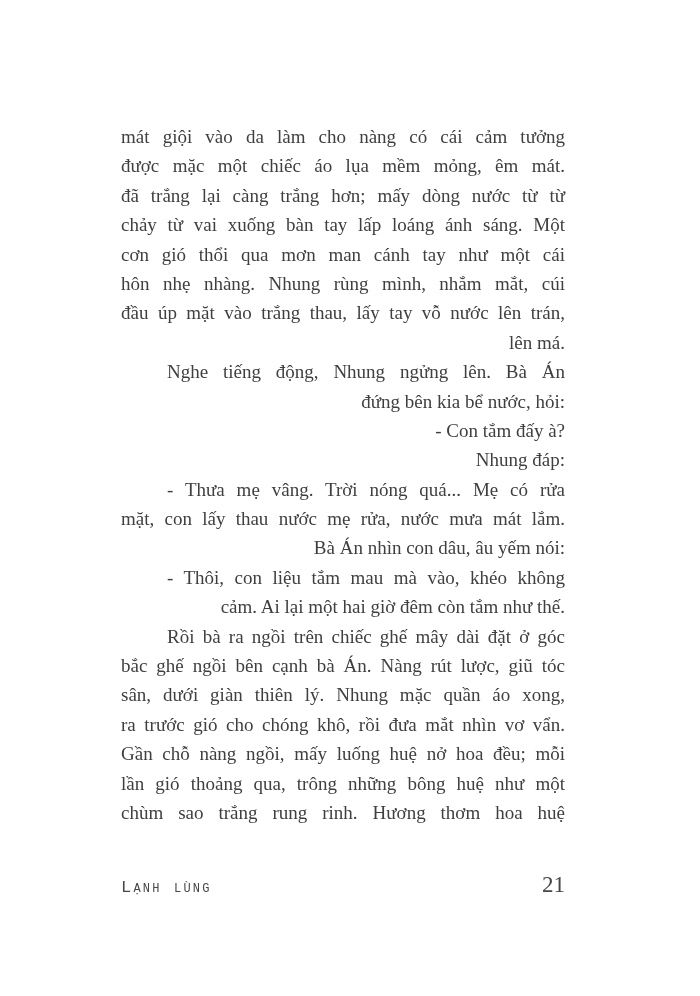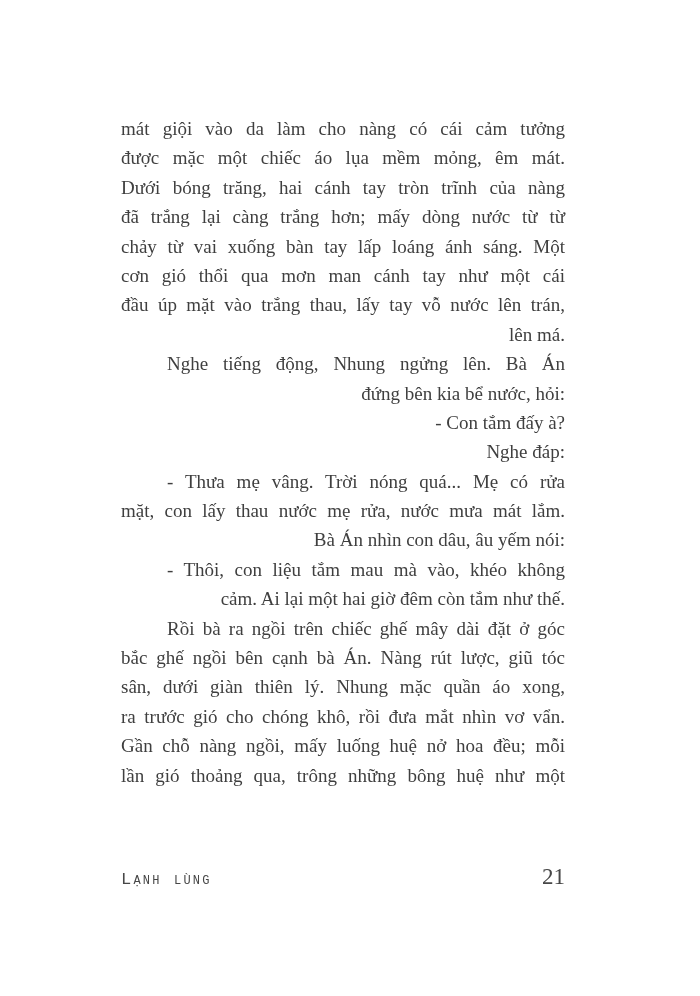--- a/index.html
+++ b/index.html
@@ -11,20 +11,21 @@
   body{
     background:var(--bg);
     font-family:"Liberation Serif","DejaVu Serif",serif;
     color:var(--text-color);
     position:relative;
     overflow:hidden;
   }
   .page{
     position:absolute;
     inset:0;
+    margin-top:8px;
   }
   .text-block{
     position:absolute;
     left:121px;
     top:114px;
     width:444px;
   }
   .line{
     font-size:19px;
     line-height:29.4px;
@@ -63,41 +64,42 @@
   }
 </style>
 </head>
 <body>
 
 <main class="page">
 
   <section class="text-block" id="text-block">
       <div class="line justify">mát giội vào da làm cho nàng có cái cảm tưởng</div>
       <div class="line justify">được mặc một chiếc áo lụa mềm mỏng, êm mát.</div>
-      <div class="line justify">Dưới bóng trăng, hai cánh tay tròn trĩnh của nàng</div>
       <div class="line justify">đã trắng lại càng trắng hơn; mấy dòng nước từ từ</div>
       <div class="line justify">chảy từ vai xuống bàn tay lấp loáng ánh sáng. Một</div>
       <div class="line justify">cơn gió thổi qua mơn man cánh tay như một cái</div>
+      <div class="line justify">hôn nhẹ nhàng. Nhung rùng mình, nhắm mắt, cúi</div>
       <div class="line justify">đầu úp mặt vào trắng thau, lấy tay vỗ nước lên trán,</div>
       <div class="line">lên má.</div>
       <div class="line indent justify">Nghe tiếng động, Nhung ngửng lên. Bà Án</div>
       <div class="line">đứng bên kia bể nước, hỏi:</div>
       <div class="line indent">- Con tắm đấy à?</div>
-      <div class="line indent">Nghe đáp:</div>
+      <div class="line indent">Nhung đáp:</div>
       <div class="line indent justify">- Thưa mẹ vâng. Trời nóng quá... Mẹ có rửa</div>
       <div class="line justify">mặt, con lấy thau nước mẹ rửa, nước mưa mát lắm.</div>
       <div class="line indent">Bà Án nhìn con dâu, âu yếm nói:</div>
       <div class="line indent justify">- Thôi, con liệu tắm mau mà vào, khéo không</div>
       <div class="line">cảm. Ai lại một hai giờ đêm còn tắm như thế.</div>
       <div class="line indent justify">Rồi bà ra ngồi trên chiếc ghế mây dài đặt ở góc</div>
       <div class="line justify">bắc ghế ngồi bên cạnh bà Án. Nàng rút lược, giũ tóc</div>
       <div class="line justify">sân, dưới giàn thiên lý. Nhung mặc quần áo xong,</div>
       <div class="line justify">ra trước gió cho chóng khô, rồi đưa mắt nhìn vơ vẩn.</div>
       <div class="line justify">Gần chỗ nàng ngồi, mấy luống huệ nở hoa đều; mỗi</div>
       <div class="line justify">lần gió thoảng qua, trông những bông huệ như một</div>
+      <div class="line justify">chùm sao trắng rung rinh. Hương thơm hoa huệ</div>
     </section>
 
   <footer class="page-footer">
     <span class="footer-title">Lạnh lùng</span>
     <span class="footer-pagenum">21</span>
   </footer>
 
 </main>
 
 </body></html>

